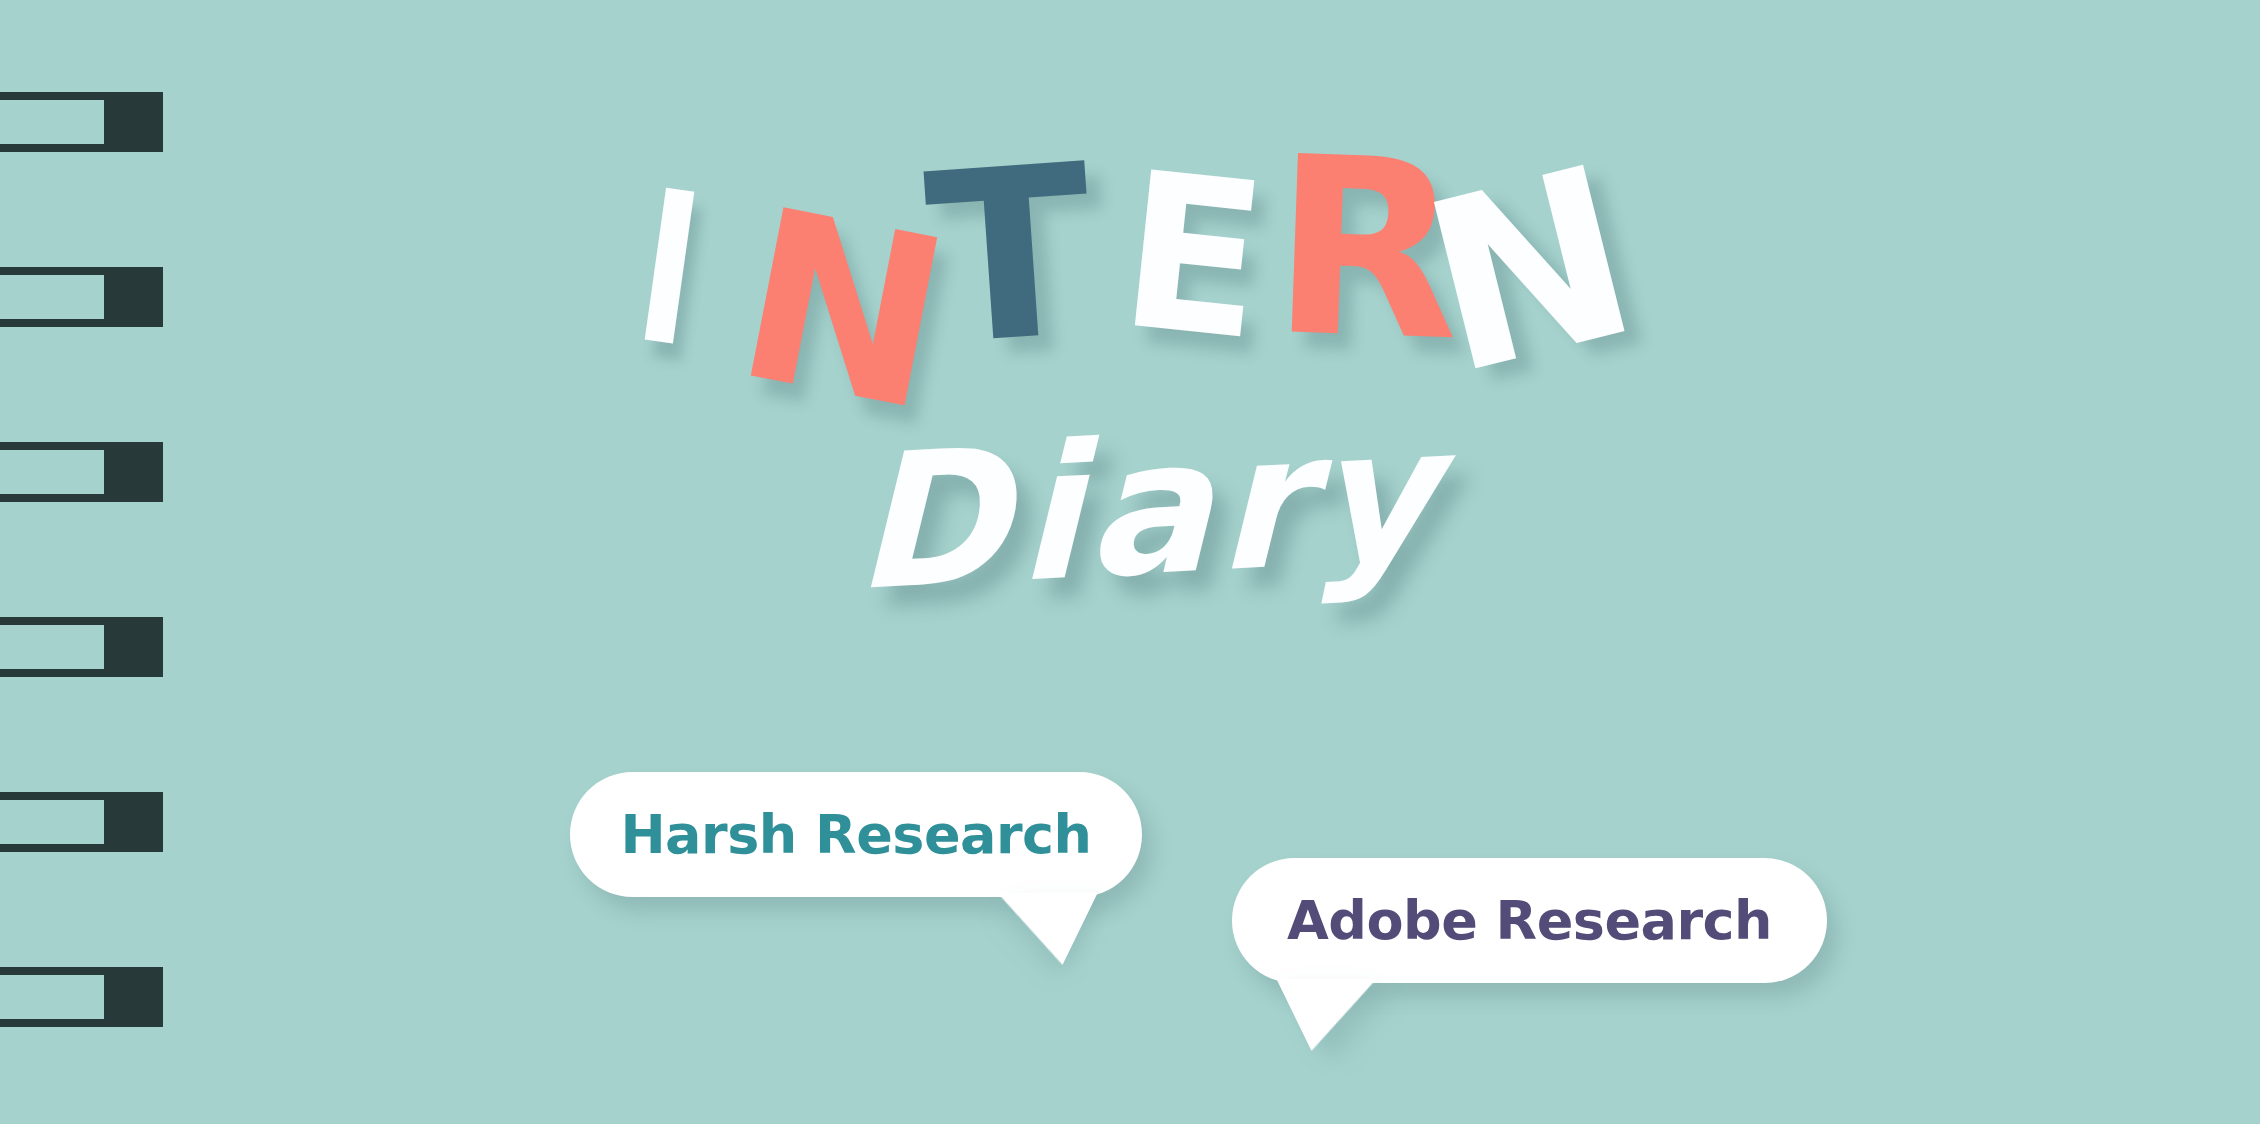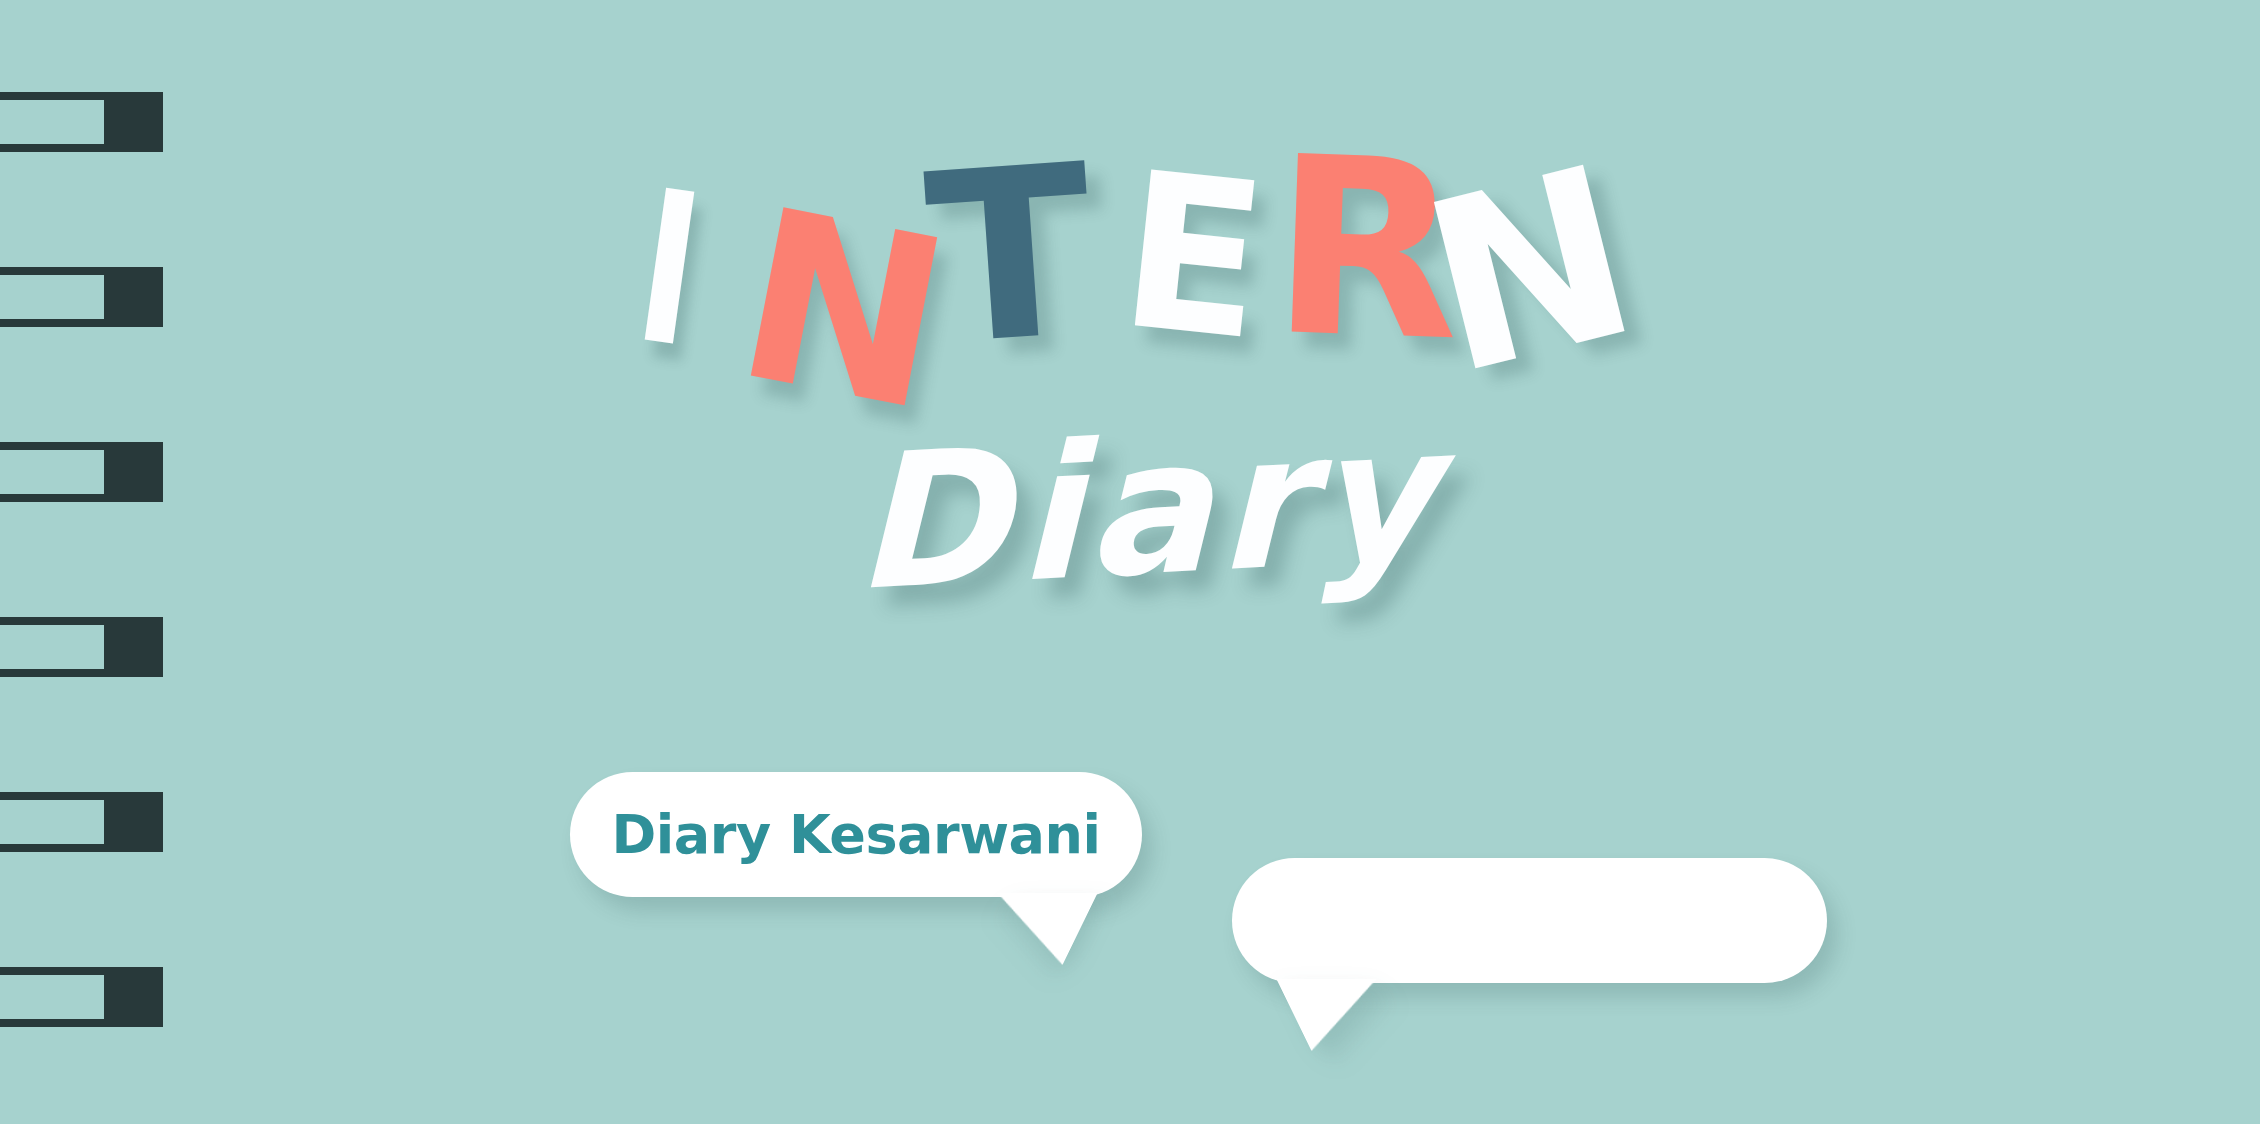--- a/index.html
+++ b/index.html
@@ -172,21 +172,22 @@
     <span class="glyph g-n1">N</span>
     <span class="glyph g-t">T</span>
     <span class="glyph g-e">E</span>
     <span class="glyph g-r">R</span>
     <span class="glyph g-n2">N</span>
   </div>
 
   <div id="diary">Diary</div>
 
   <div class="bubble" id="bubble-name">
-    <span>Diary Kesarwani</span>
+    <span>Harsh Research</span>
     <span class="tail"></span>
   </div>
 
   <div class="bubble" id="bubble-org">
+    <span>Adobe Research</span>
     <span class="tail"></span>
   </div>
 
 </div>
 
 </body></html>

